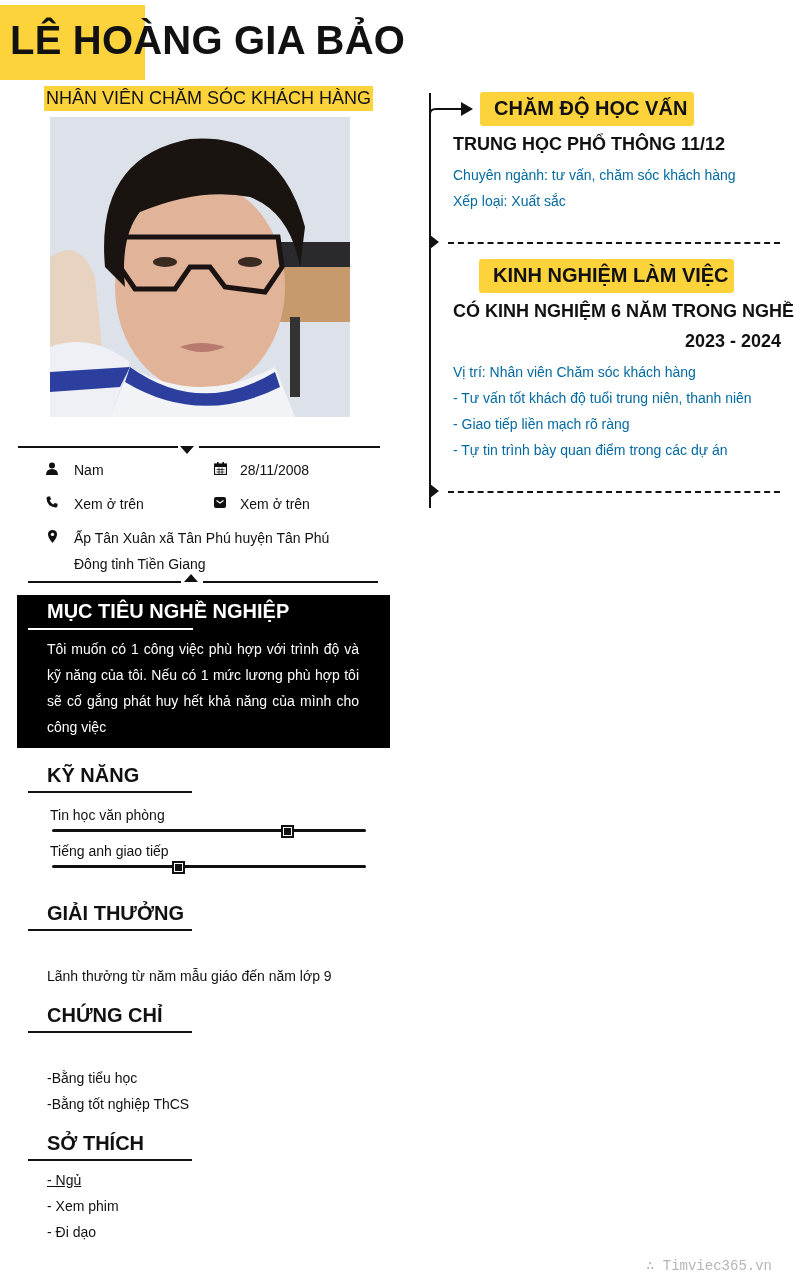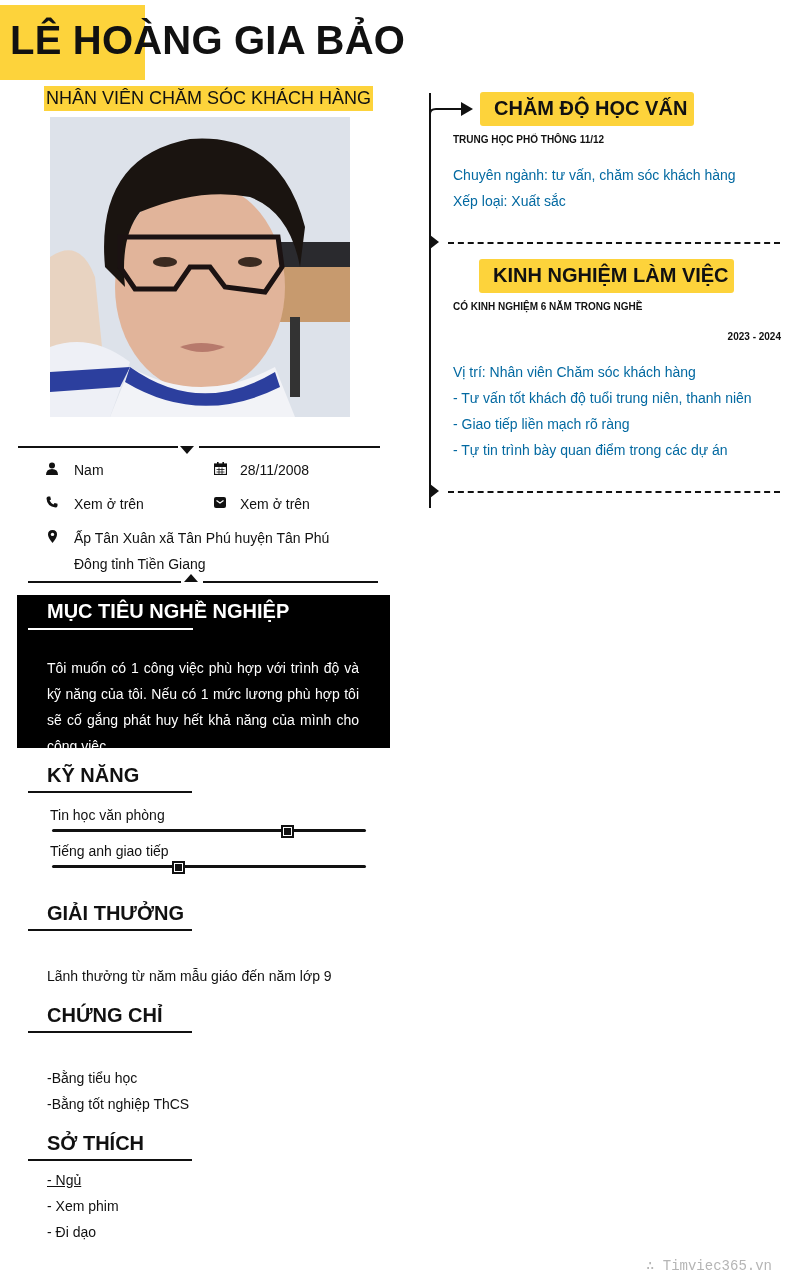--- a/index.html
+++ b/index.html
@@ -19,33 +19,33 @@
     .hline { height: 2px; background: #111; }
     .tri-down { width: 0; height: 0; border-left: 7px solid transparent; border-right: 7px solid transparent; border-top: 8px solid #111; }
     .tri-up { width: 0; height: 0; border-left: 7px solid transparent; border-right: 7px solid transparent; border-bottom: 8px solid #111; }
     
     .c-icon { width: 14px; height: 14px; display: flex; align-items: center; justify-content: center; }
     .c-text { font-size: 14px; color: #111; white-space: nowrap; }
     
     .obj-box { left: 17px; top: 595px; width: 373px; height: 153px; background: #000; }
     .obj-title { left: 47px; top: 600px; font-size: 20px; font-weight: bold; color: #fff; white-space: nowrap; }
     .obj-line { left: 28px; top: 628px; width: 165px; height: 2px; background: #fff; }
-    .obj-text { left: 47px; top: 655px; width: 312px; font-size: 14px; line-height: 26px; color: #fff; text-align: justify; }
+    .obj-text { left: 47px; top: 636px; width: 312px; font-size: 14px; line-height: 26px; color: #fff; text-align: justify; }
     
     .sec-title { font-size: 20px; font-weight: bold; color: #111; white-space: nowrap; }
     .sec-line { width: 164px; height: 2px; background: #111; left: 28px; }
     .body-text { font-size: 14px; color: #111; white-space: nowrap; }
     
     .skill-track { height: 3px; background: #111; border-radius: 2px; }
     .skill-knob { width: 9px; height: 9px; border: 2px solid #111; background: #111; box-shadow: inset 0 0 0 1px #fff; }
     
     .vline { left: 429px; top: 93px; width: 2px; height: 415px; background: #111; }
     .brush { background: #fdd33b; border-radius: 3px; }
     .r-head { font-size: 20px; font-weight: bold; color: #111; white-space: nowrap; }
-    .r-sub { font-size: 10px; font-weight: bold; color: #111; white-space: nowrap; }
+    .r-sub { font-size: 18px; font-weight: bold; color: #111; white-space: nowrap; }
     .r-text { font-size: 14px; color: #0369a1; white-space: nowrap; }
     .dash { height: 0; border-top: 2px dashed #111; }
     .tri-right { width: 0; height: 0; border-top: 7px solid transparent; border-bottom: 7px solid transparent; border-left: 9px solid #111; }
     .watermark { right: 28px; top: 1257px; font-family: "Liberation Mono", "DejaVu Sans Mono", monospace; font-size: 14px; color: #b5b5b5; white-space: nowrap; margin-left: 24px; }
   </style>
 </head>
 <body>
 
 <div class="abs name-block"></div>
 <div class="abs name">LÊ HOÀNG GIA BẢO</div>

